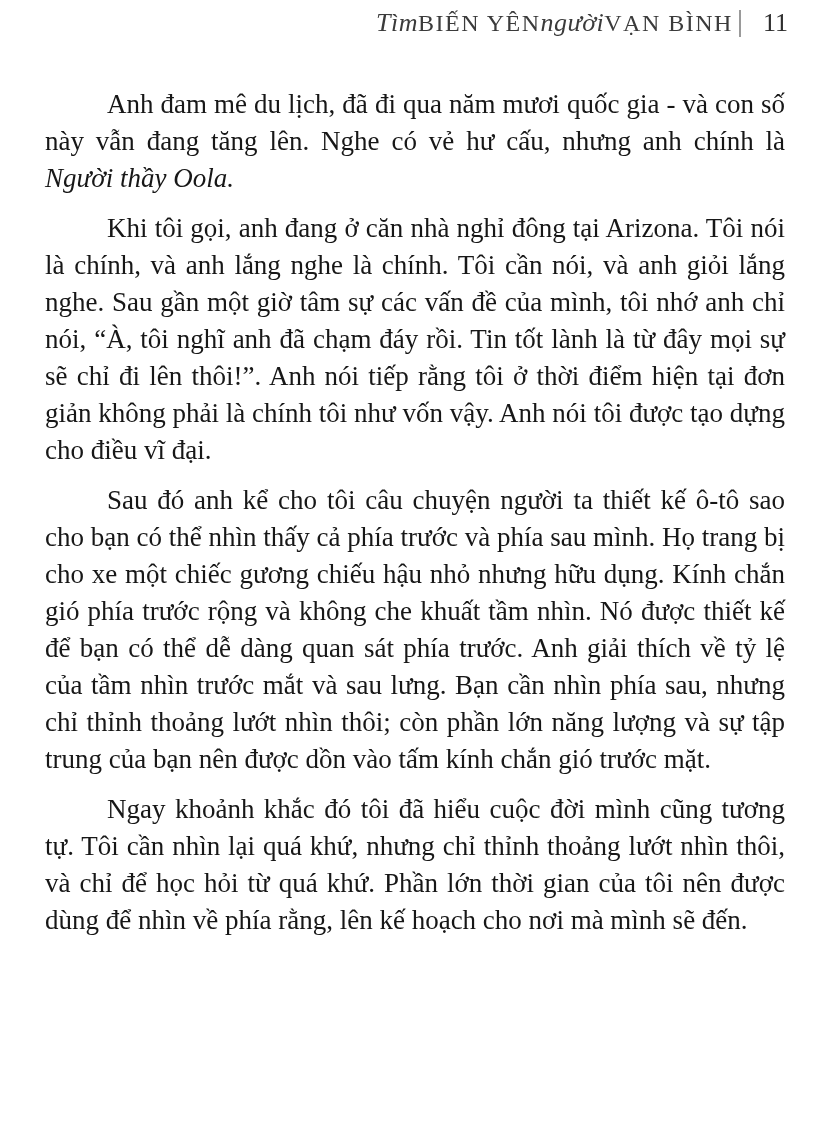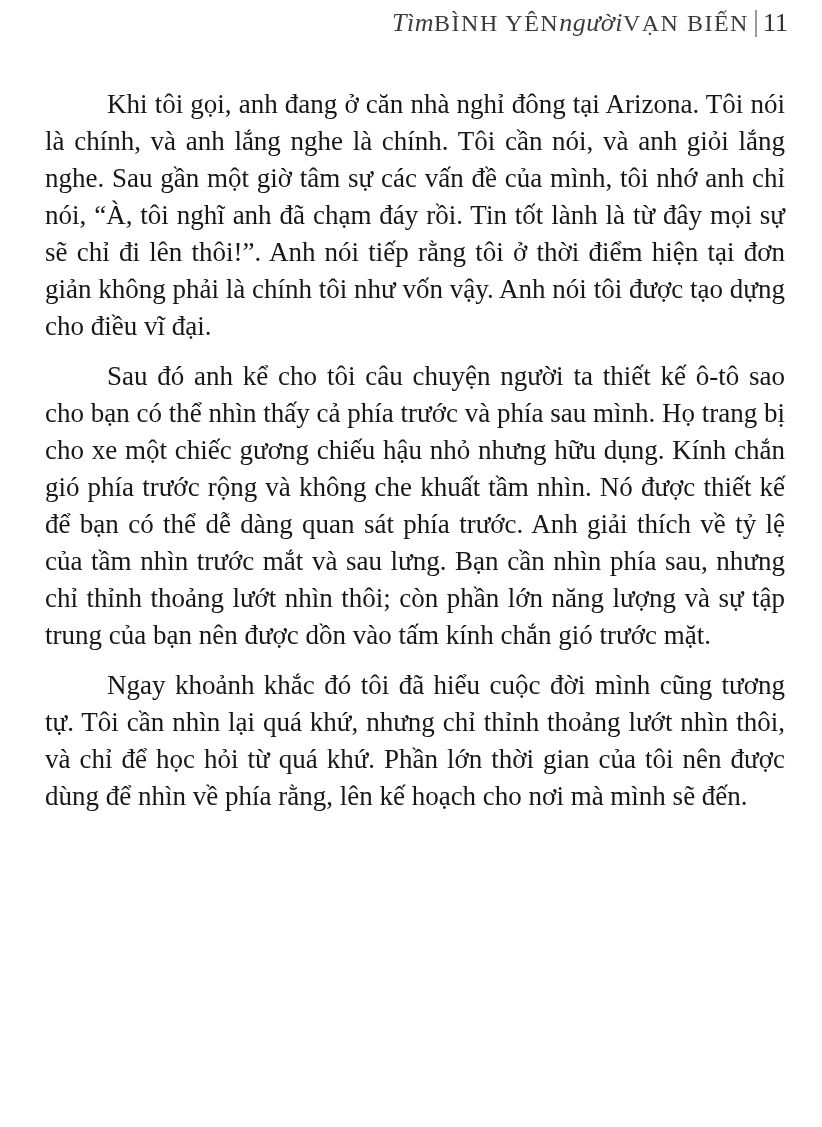--- a/index.html
+++ b/index.html
@@ -39,20 +39,21 @@
     display: inline-block;
     width: 2px;
     height: 27px;
     background: #9a9a9a;
     align-self: center;
     margin: 0 6px;
   }
   .hdr-page {
     font-size: 26px;
     color: #2e2e2e;
+    margin-left: 16px;
   }
   .page-body {
     position: absolute;
     top: 86px;
     left: 45px;
     width: 740px;
   }
   .page-body p {
     margin: 0 0 13px 0;
     font-size: 27px;
@@ -63,24 +64,25 @@
   }
   .italic-seg {
     font-style: italic;
   }
 </style>
 </head>
 <body>
 
 <div class="running-header">
   <span class="hdr-script">Tìm</span>
-  <span class="hdr-caps">BÌNH YÊN</span>
+  <span class="hdr-caps">BIẾN YÊN</span>
   <span class="hdr-script">người</span>
-  <span class="hdr-caps">VẠN BIẾN</span>
+  <span class="hdr-caps">VẠN BÌNH</span>
   <span class="hdr-sep"></span>
   <span class="hdr-page">11</span>
 </div>
 
 <div class="page-body">
+  <p><span>Anh đam mê du lịch, đã đi qua năm mươi quốc gia - và con số này vẫn đang tăng lên. Nghe có vẻ hư cấu, nhưng anh chính là </span><span class="italic-seg">Người thầy Oola.</span></p>
   <p><span>Khi tôi gọi, anh đang ở căn nhà nghỉ đông tại Arizona. Tôi nói là chính, và anh lắng nghe là chính. Tôi cần nói, và anh giỏi lắng nghe. Sau gần một giờ tâm sự các vấn đề của mình, tôi nhớ anh chỉ nói, “À, tôi nghĩ anh đã chạm đáy rồi. Tin tốt lành là từ đây mọi sự sẽ chỉ đi lên thôi!”. Anh nói tiếp rằng tôi ở thời điểm hiện tại đơn giản không phải là chính tôi như vốn vậy. Anh nói tôi được tạo dựng cho điều vĩ đại.</span></p>
   <p><span>Sau đó anh kể cho tôi câu chuyện người ta thiết kế ô-tô sao cho bạn có thể nhìn thấy cả phía trước và phía sau mình. Họ trang bị cho xe một chiếc gương chiếu hậu nhỏ nhưng hữu dụng. Kính chắn gió phía trước rộng và không che khuất tầm nhìn. Nó được thiết kế để bạn có thể dễ dàng quan sát phía trước. Anh giải thích về tỷ lệ của tầm nhìn trước mắt và sau lưng. Bạn cần nhìn phía sau, nhưng chỉ thỉnh thoảng lướt nhìn thôi; còn phần lớn năng lượng và sự tập trung của bạn nên được dồn vào tấm kính chắn gió trước mặt.</span></p>
   <p><span>Ngay khoảnh khắc đó tôi đã hiểu cuộc đời mình cũng tương tự. Tôi cần nhìn lại quá khứ, nhưng chỉ thỉnh thoảng lướt nhìn thôi, và chỉ để học hỏi từ quá khứ. Phần lớn thời gian của tôi nên được dùng để nhìn về phía rằng, lên kế hoạch cho nơi mà mình sẽ đến.</span></p>
 </div>
 
 </body></html>

